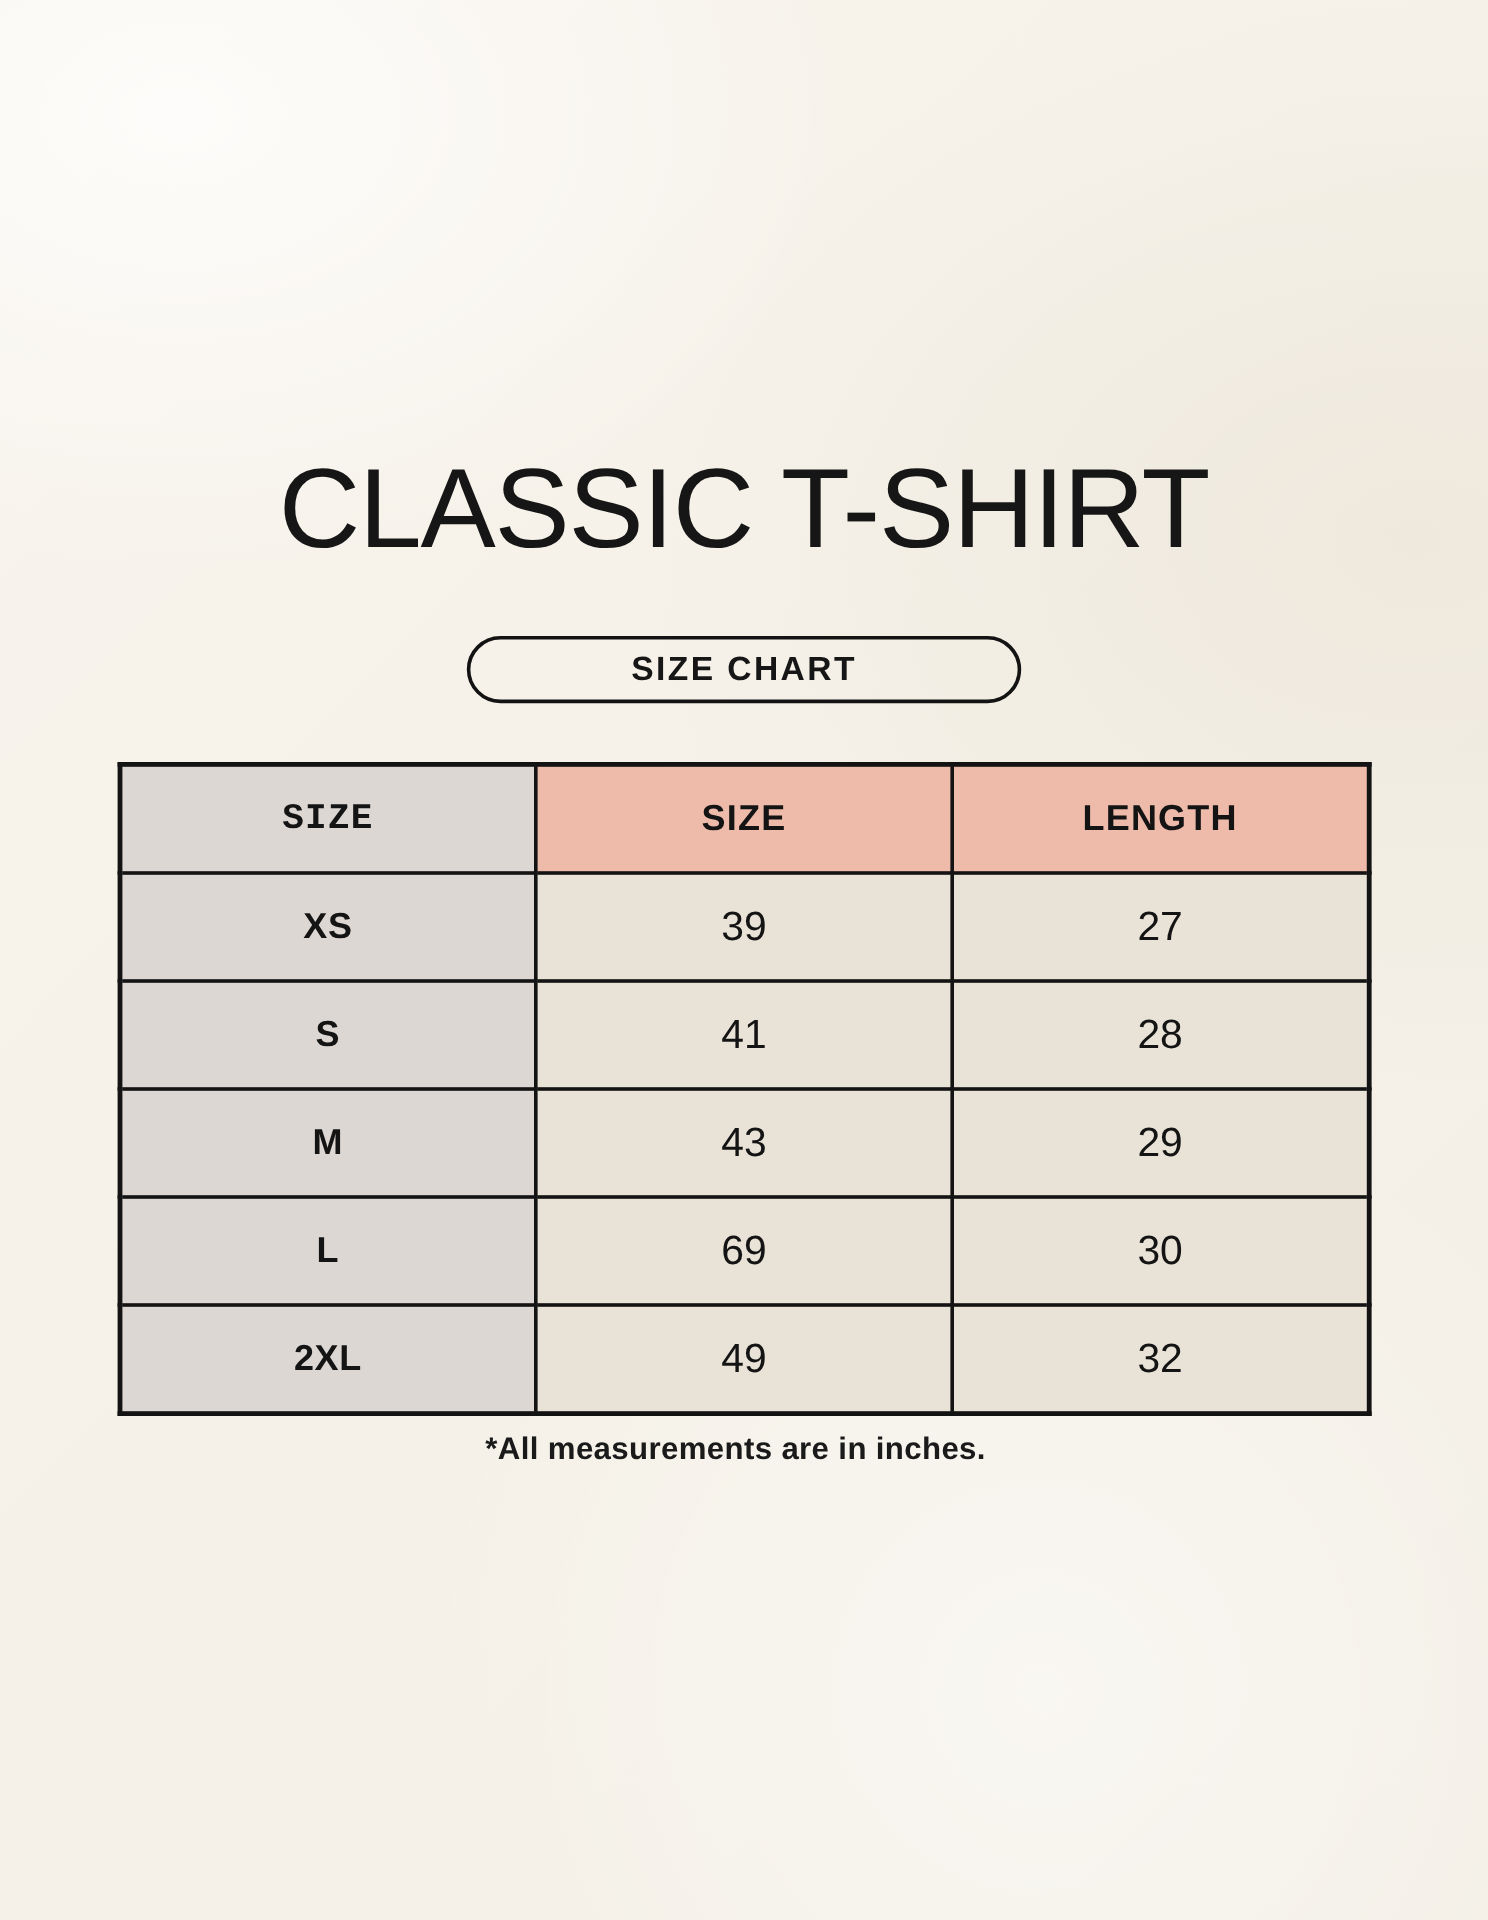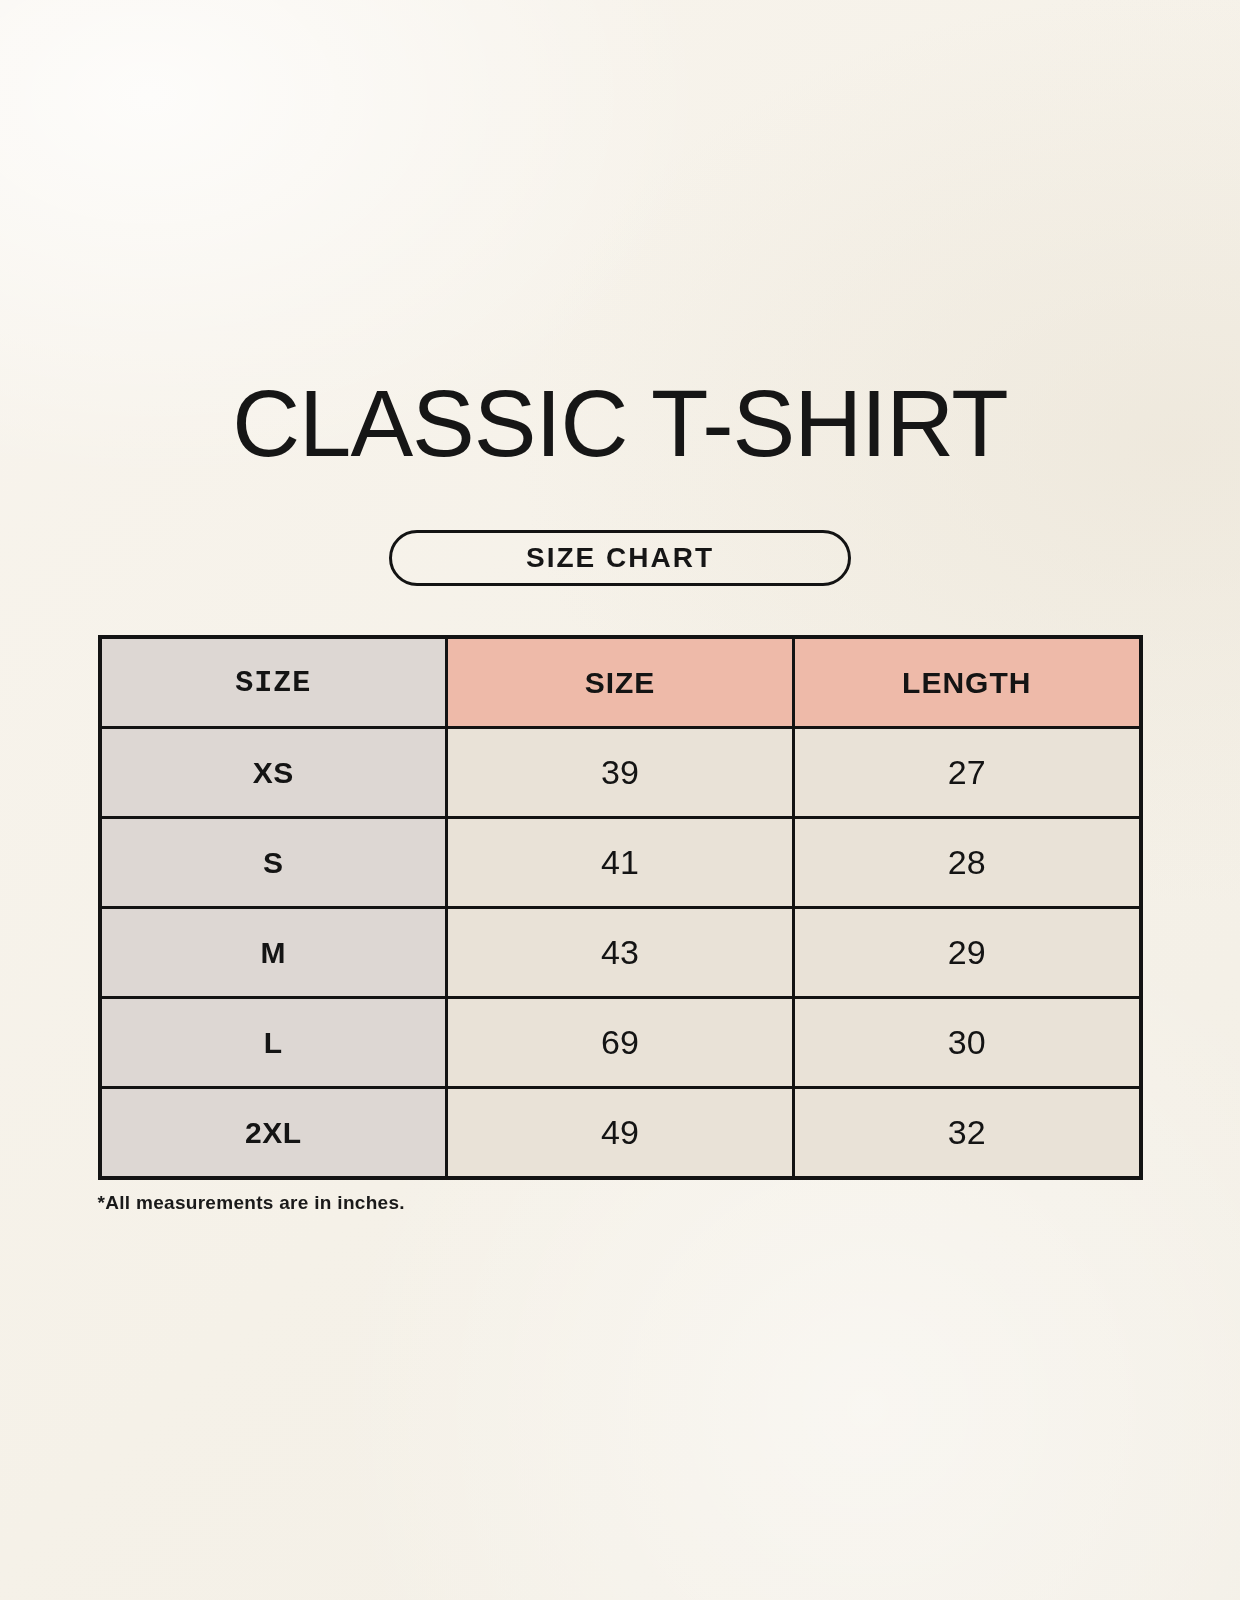--- a/index.html
+++ b/index.html
@@ -90,22 +90,22 @@
   td.value-cell {
     background: var(--cell-bg, #e9e2d7);
     font-size: 34px;
     font-weight: 400;
   }
   .footnote {
     width: 1045px;
     margin: 12px auto 0;
     box-sizing: border-box;
     padding-right: 14px;
-    text-align: left;
-    font-size: 19px;
+    text-align: center;
+    font-size: 26px;
     font-weight: 700;
     letter-spacing: 0.3px;
     color: #1a1a1a;
   }
 </style>
 </head>
 <body>
 
 <div class="page">
 

